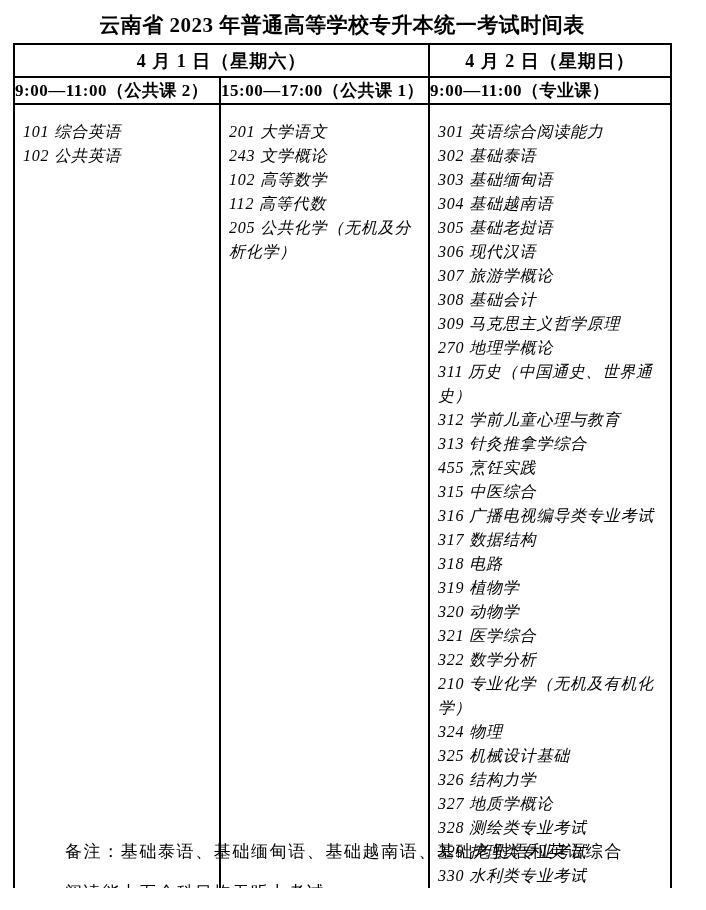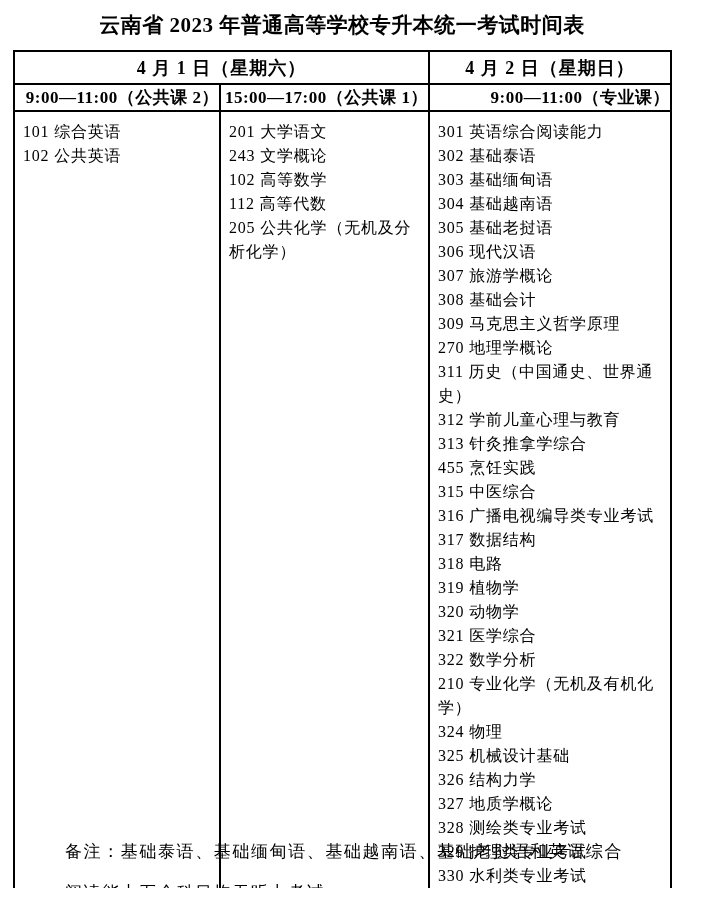--- a/index.html
+++ b/index.html
@@ -20,21 +20,21 @@
     margin-top: 11px;
     width: 684px;
     text-align: center;
     font-size: 21px;
     font-weight: bold;
     letter-spacing: 0.5px;
   }
   table.exam-table {
     position: absolute;
     left: 13px;
-    top: 50px;
+    top: 43px;
     width: 657px;
     border-collapse: collapse;
     table-layout: fixed;
   }
   table.exam-table th,
   table.exam-table td {
     border: 2px solid #000000;
     background: #ffffff;
   }
   .day-row th {
@@ -42,28 +42,29 @@
     font-size: 18px;
     font-weight: bold;
     text-align: center;
     vertical-align: middle;
     letter-spacing: 1px;
   }
   .session-row th {
     height: 27px;
     font-size: 17px;
     font-weight: bold;
-    text-align: right;
+    text-align: left;
     vertical-align: middle;
     letter-spacing: 0.5px;
   }
   .content-row td {
     height: 722px;
     vertical-align: top;
-    padding: 8px 6px 0 8px;
+    padding: 15px 6px 0 8px;
+    font-style: italic;
   }
   .subject-list {
     font-size: 16px;
     line-height: 24px;
     letter-spacing: 0.8px;
   }
   .subject-list .subject-line {
     white-space: normal;
   }
   .note {

